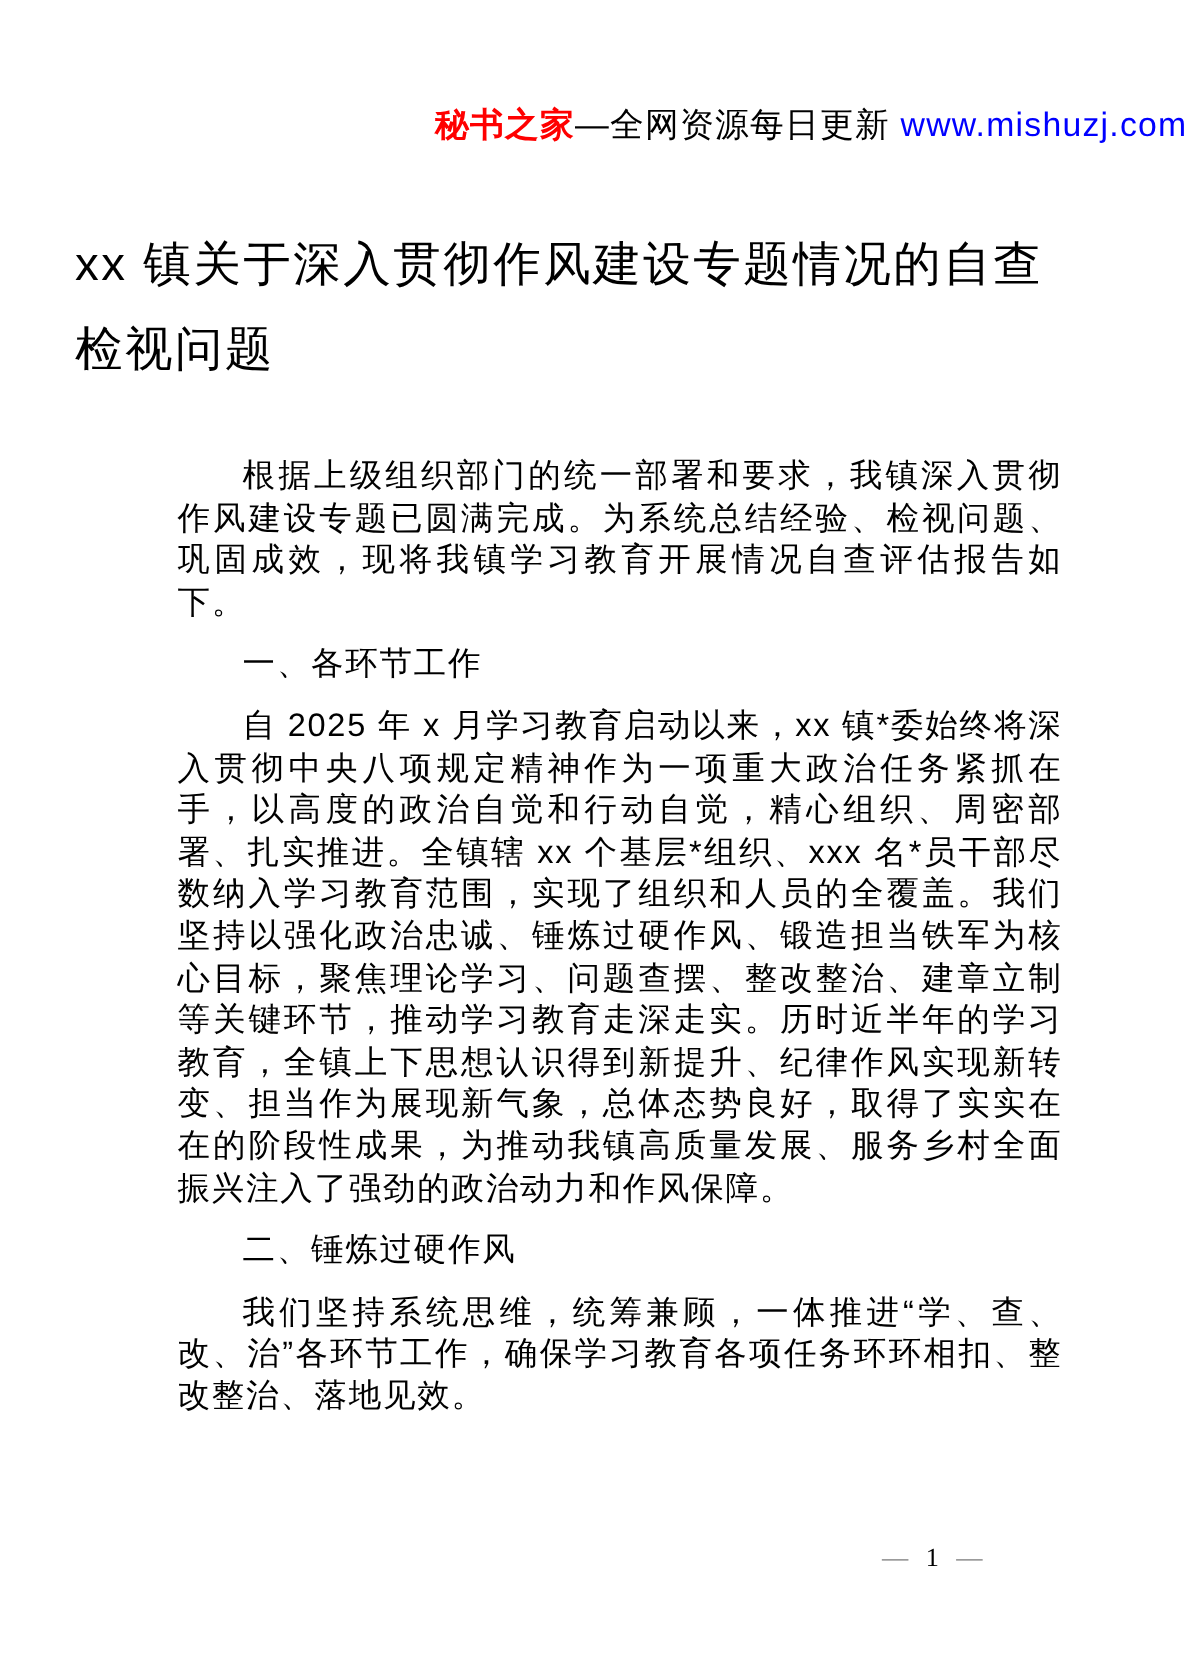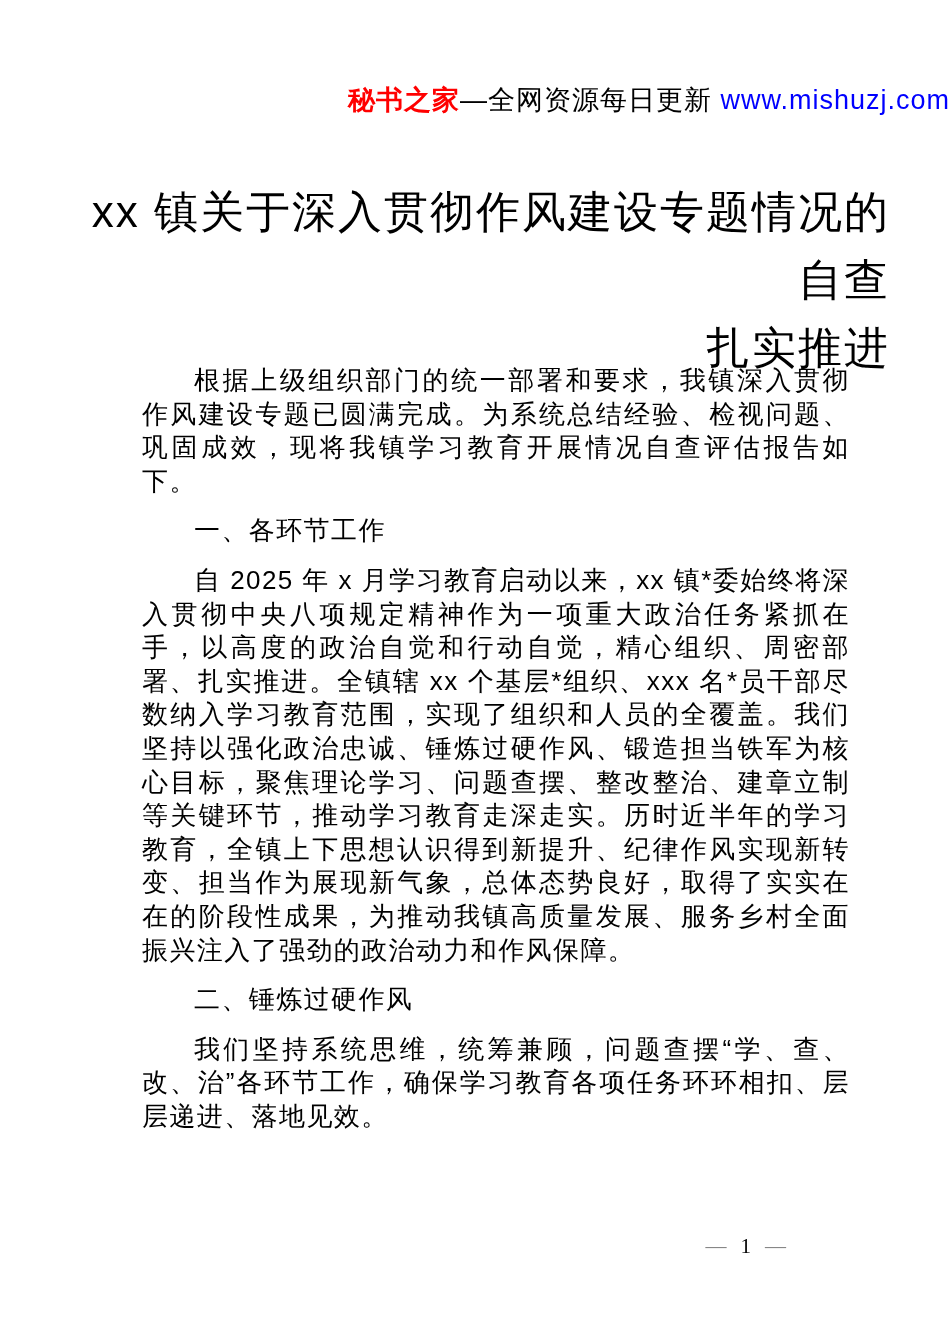--- a/index.html
+++ b/index.html
@@ -29,24 +29,24 @@
   }
   .header .brand {
     font-weight: bold;
   }
   .doc-title {
     position: absolute;
     top: 178px;
     left: 60px;
     width: 830px;
     margin: 0;
-    font-size: 44px;
+    font-size: 38px;
     font-weight: normal;
     line-height: 68px;
-    text-align: right;
+    text-align: left;
     letter-spacing: 2px;
   }
   .doc-title .title-line {
     display: block;
   }
   .content {
     position: absolute;
     top: 348px;
     left: 126px;
     width: 740px;
@@ -79,26 +79,26 @@
 </style>
 </head>
 <body>
 
 <div class="page">
 
   <div class="header"><span class="brand" style="color: rgb(255, 0, 0);">秘书之家</span><span class="tagline" style="color: rgb(0, 0, 0);">—全网资源每日更新 </span><span class="url" style="color: rgb(0, 0, 255);">www.mishuzj.com</span></div>
 
   <h1 class="doc-title">
     <span class="title-line">xx 镇关于深入贯彻作风建设专题情况的自查</span>
-    <span class="title-line">扎实推进</span>
+    <span class="title-line">检视问题</span>
   </h1>
 
   <div class="content">
       <p class="body"><span>根据上级组织部门的统一部署和要求，我镇深入贯彻作风建设专题已圆满完成。为系统总结经验、检视问题、巩固成效，现将我镇学习教育开展情况自查评估报告如下。</span></p>
       <p class="heading"><span>一、各环节工作</span></p>
       <p class="body"><span>自 2025 年 x 月学习教育启动以来，xx 镇*委始终将深入贯彻中央八项规定精神作为一项重大政治任务紧抓在手，以高度的政治自觉和行动自觉，精心组织、周密部署、扎实推进。全镇辖 xx 个基层*组织、xxx 名*员干部尽数纳入学习教育范围，实现了组织和人员的全覆盖。我们坚持以强化政治忠诚、锤炼过硬作风、锻造担当铁军为核心目标，聚焦理论学习、问题查摆、整改整治、建章立制等关键环节，推动学习教育走深走实。历时近半年的学习教育，全镇上下思想认识得到新提升、纪律作风实现新转变、担当作为展现新气象，总体态势良好，取得了实实在在的阶段性成果，为推动我镇高质量发展、服务乡村全面振兴注入了强劲的政治动力和作风保障。</span></p>
       <p class="heading"><span>二、锤炼过硬作风</span></p>
-      <p class="body"><span>我们坚持系统思维，统筹兼顾，问题查摆“学、查、改、治”各环节工作，确保学习教育各项任务环环相扣、层层递进、落地见效。</span></p>
+      <p class="body"><span>我们坚持系统思维，统筹兼顾，一体推进“学、查、改、治”各环节工作，确保学习教育各项任务环环相扣、整改整治、落地见效。</span></p>
     </div>
 
   <div class="footer"><span class="dash" style="color: rgb(128, 128, 128);">—</span><span class="pagenum">1</span><span class="dash" style="color: rgb(128, 128, 128);">—</span></div>
 
 </div>
 
 </body></html>

